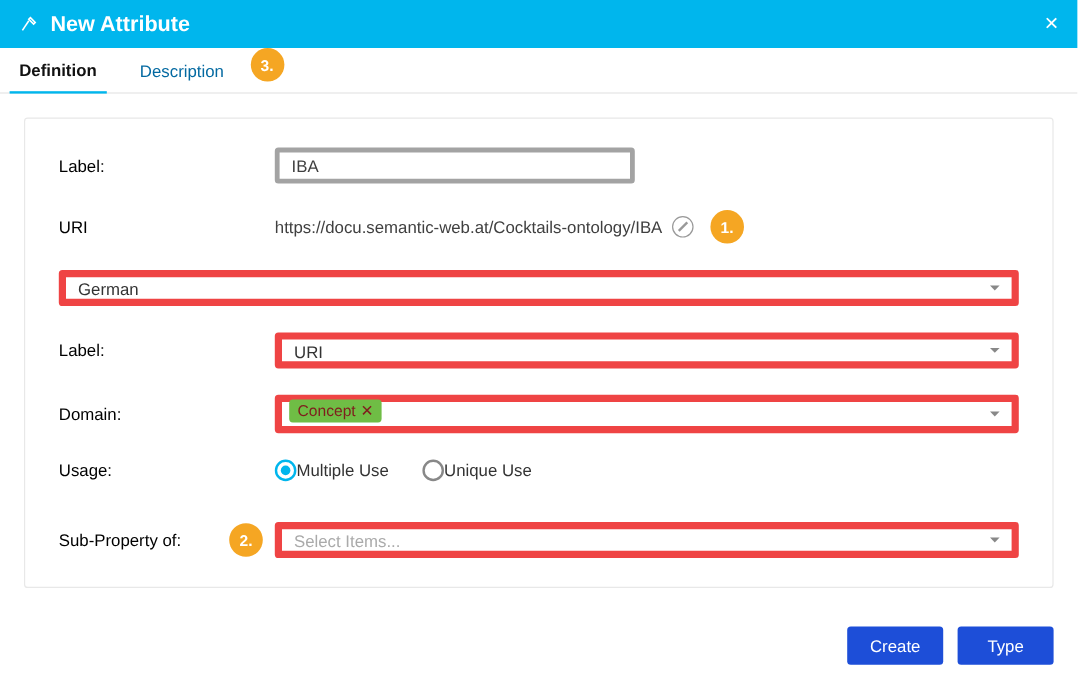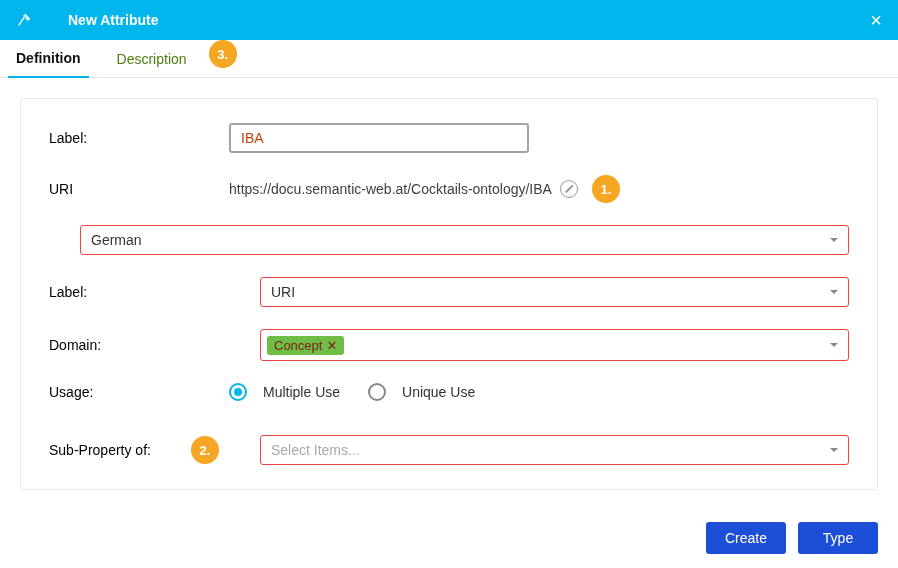--- a/index.html
+++ b/index.html
@@ -14,37 +14,37 @@
   .header {
     background: #00b6ed;
     color: #fff;
     height: 40px;
     display: flex;
     align-items: center;
     padding: 0 16px;
     justify-content: space-between;
   }
   .header-left { display: flex; align-items: center; gap: 10px; }
-  .header-title { font-weight: 600; font-size: 14px; margin-left: 26px; }
+  .header-title { font-weight: 600; font-size: 18px; }
   .close-x { font-size: 20px; cursor: pointer; font-weight: 300; }
   .tabs {
     display: flex;
     align-items: flex-start;
     border-bottom: 1px solid #e5e5e5;
     padding: 0 8px;
     height: 38px;
     gap: 20px;
     position: relative;
   }
   .tab {
     padding: 0 8px;
     height: 38px;
     display: flex;
     align-items: center;
-    color: #4d7c0f;
+    color: #0369a1;
     cursor: pointer;
     font-size: 14px;
   }
   .tab.active {
     color: #111;
     font-weight: 600;
     border-bottom: 2px solid #00b6ed;
     margin-bottom: -1px;
   }
   .panel {
@@ -64,39 +64,38 @@
   .row-label {
     width: 180px;
     flex: 0 0 180px;
     color: #000000;
     font-size: 14px;
   }
   .row-field { flex: 1; display: flex; align-items: center; position: relative; }
   input.text-input {
     width: 300px;
     height: 30px;
-    border: 2px solid #a3a3a3;
+    border: 4px solid #a3a3a3;
     border-radius: 3px;
     padding: 0 10px;
     font-size: 14px;
-    color: #c2410c;
+    color: #404040;
   }
   .uri-text { color: #404040; font-size: 14px; margin-right: 8px; }
   .select {
     width: 100%;
     height: 30px;
-    border: 1px solid #ef4444;
+    border: 6px solid #ef4444;
     border-radius: 3px;
     padding: 0 28px 0 10px;
     display: flex;
-    align-items: center;
+    align-items: flex-end;
     position: relative;
     cursor: pointer;
     background: #fff;
-    margin-left: 31px;
   }
   .select .caret {
     position: absolute;
     right: 10px;
     top: 50%;
     transform: translateY(-50%);
     width: 0; height: 0;
     border-left: 4px solid transparent;
     border-right: 4px solid transparent;
     border-top: 4px solid #888;
@@ -108,21 +107,21 @@
     border-radius: 3px;
     padding: 3px 7px;
     font-size: 13px;
     display: inline-flex;
     align-items: center;
     gap: 4px;
     line-height: 1;
   }
   .tag .x { font-size: 13px; cursor: pointer; }
   .radio-group { display: flex; gap: 28px; align-items: center; }
-  .radio-item { display: flex; align-items: center; gap: 16px; cursor: pointer; }
+  .radio-item { display: flex; align-items: center; gap: 0; cursor: pointer; }
   .radio {
     width: 18px; height: 18px;
     border: 2px solid #888;
     border-radius: 50%;
     display: flex; align-items: center; justify-content: center;
   }
   .radio.checked { border-color: #00b6ed; }
   .radio.checked::after {
     content: "";
     width: 8px; height: 8px;

